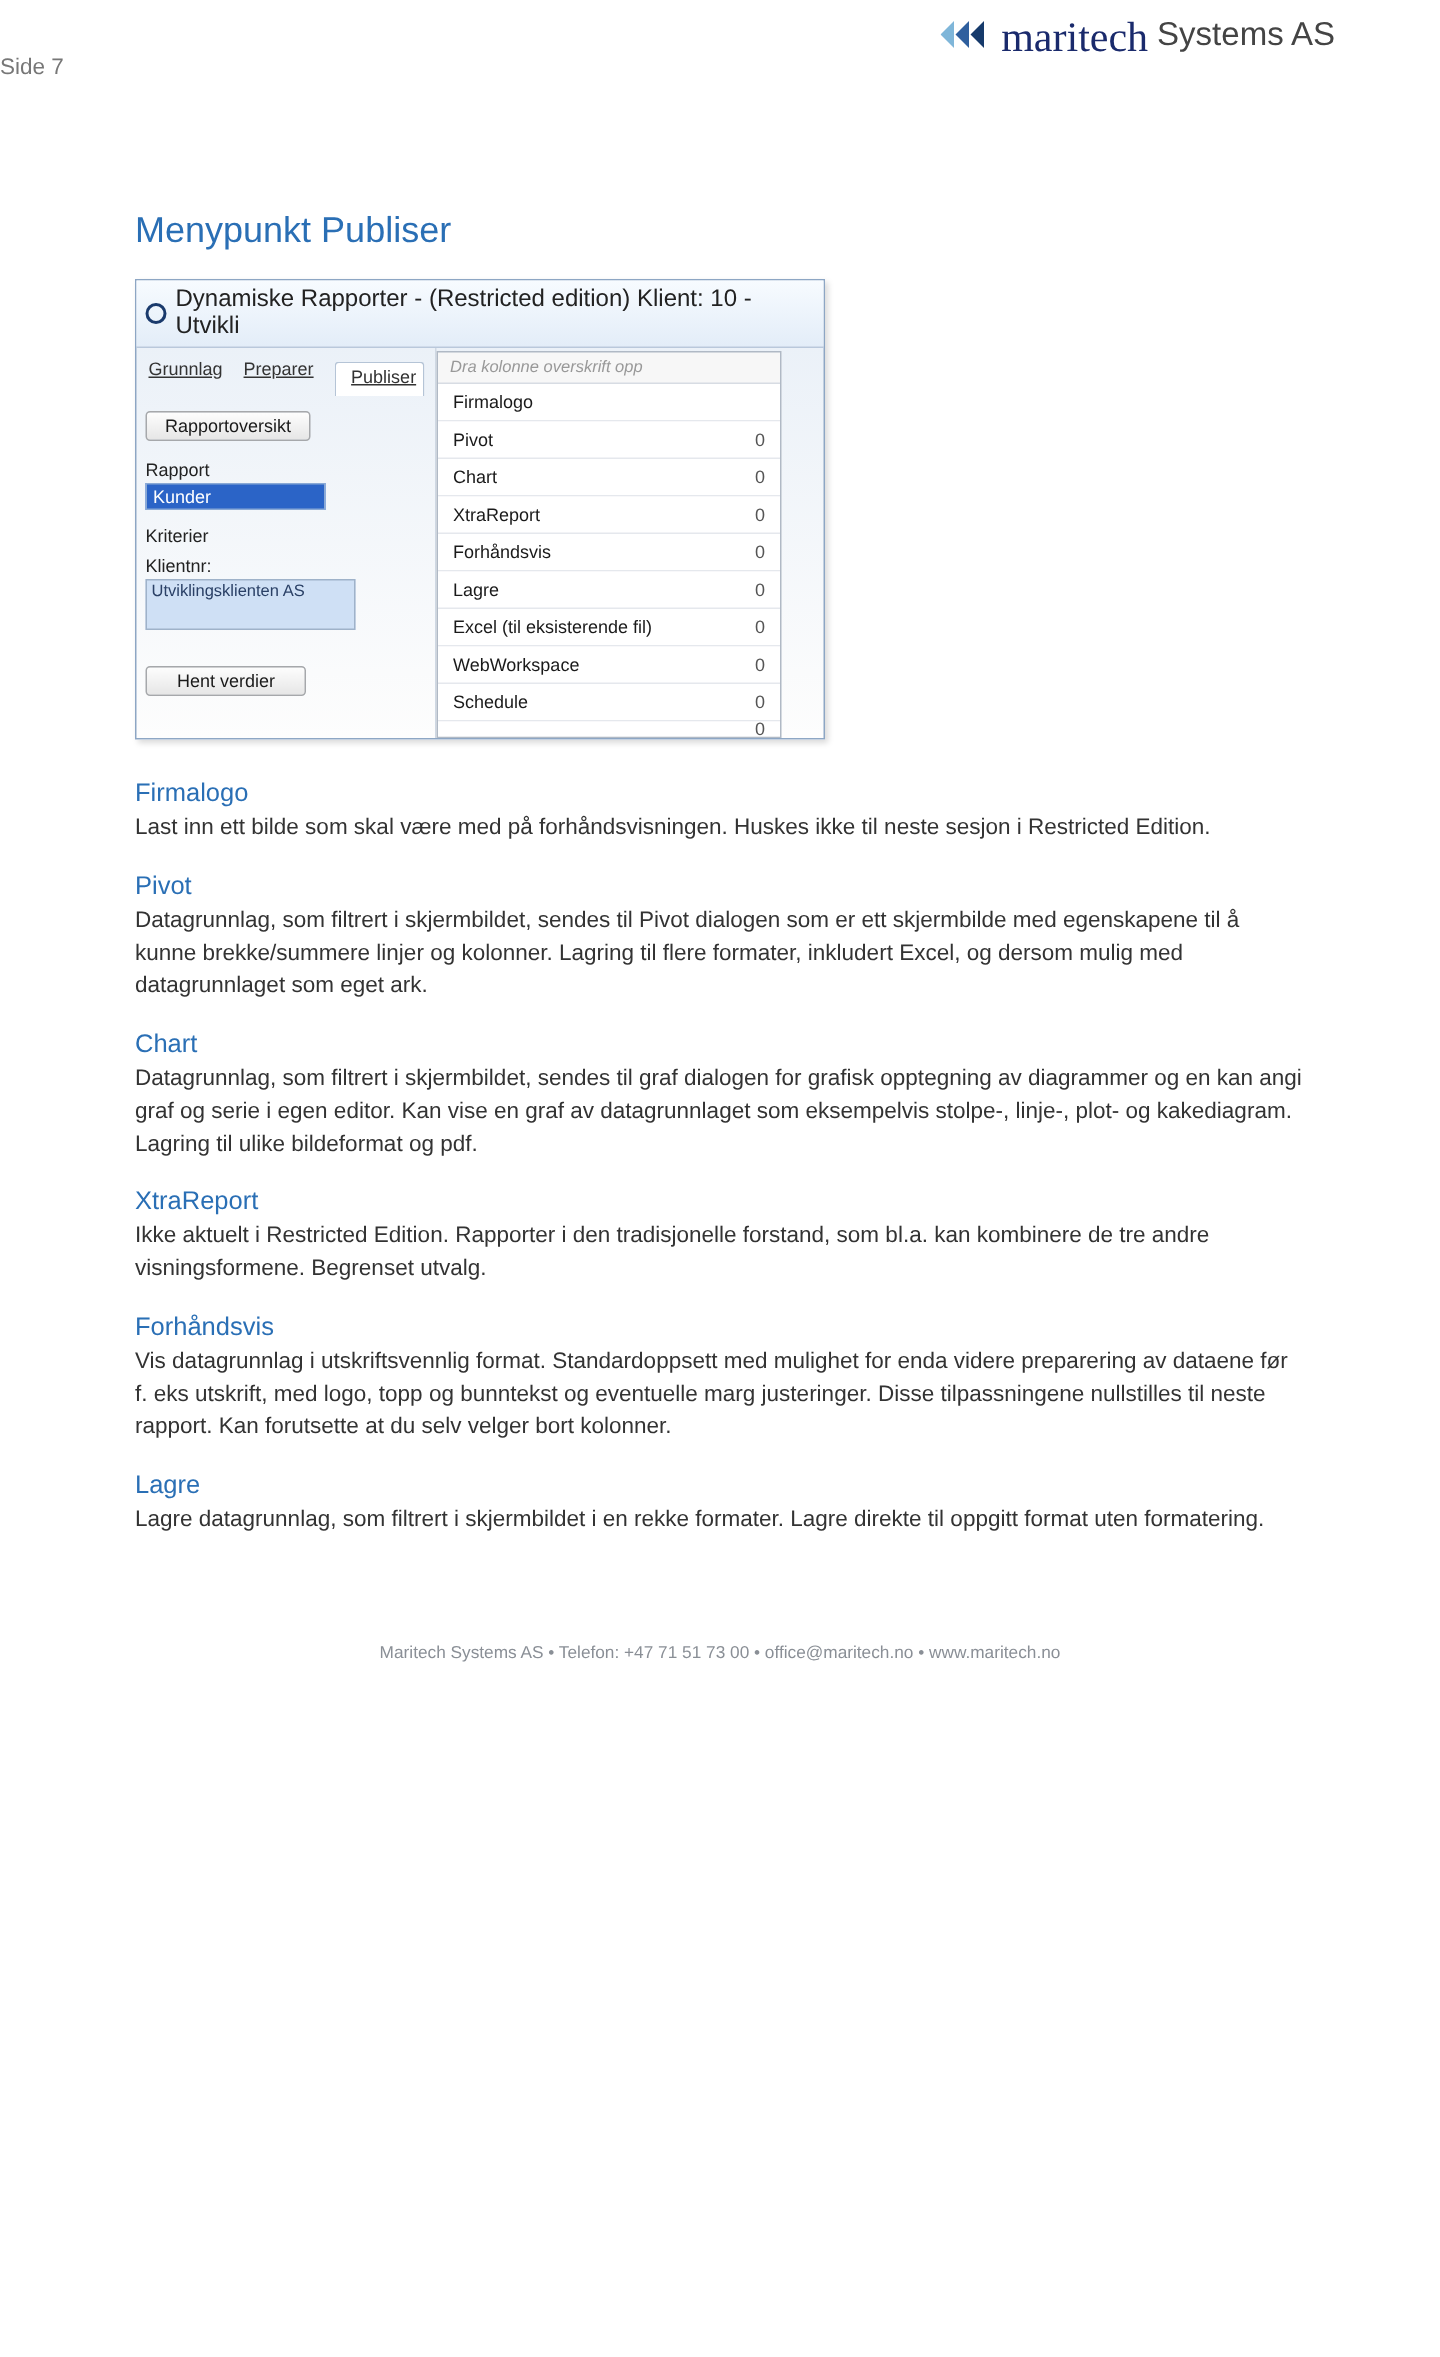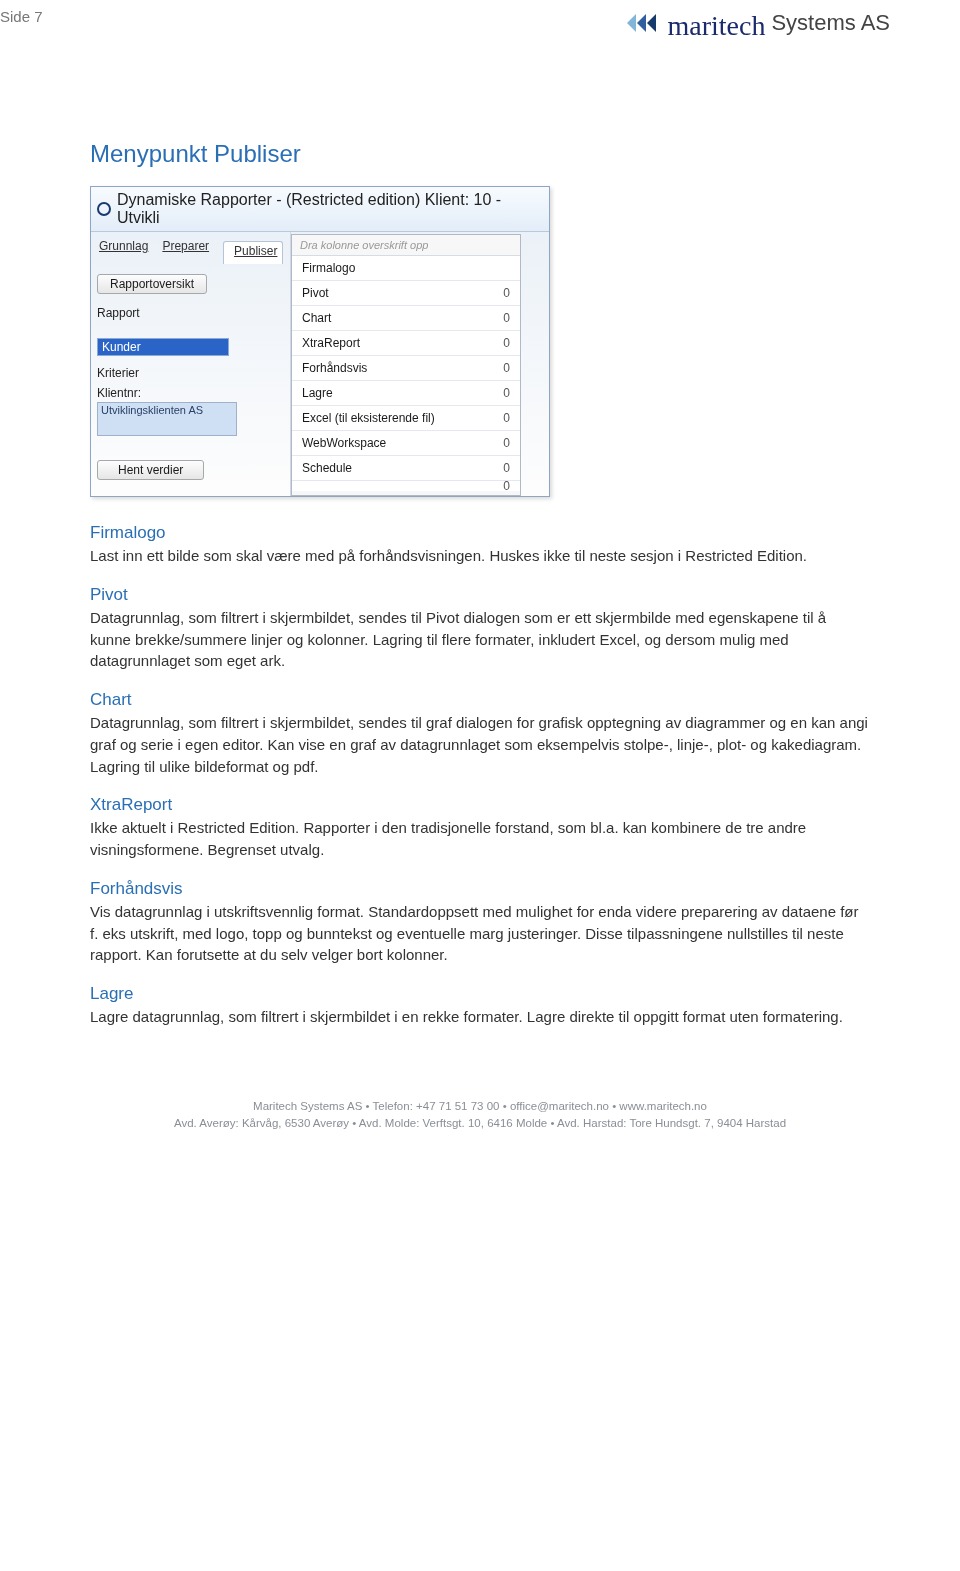--- a/index.html
+++ b/index.html
@@ -7,21 +7,21 @@
     font-family: Verdana, Geneva, sans-serif;
     font-size: 15px;
     color: #333;
     background: #fff;
     width: 960px;
     padding: 20px 90px 20px 90px;
     position: relative;
   }
   .page-side {
     position: absolute;
-    top: 8px;
+    top: 36px;
     left: 0;
     color: #777;
     font-size: 15px;
   }
   .header-right {
     position: absolute;
     top: 10px;
     right: 70px;
     display: flex;
     align-items: flex-start;
@@ -104,21 +104,21 @@
     background:linear-gradient(#fdfdfd,#e6e6e6);
     border:1px solid #a6a8ab;
     border-radius:3px;
     padding:2px 12px;
     margin:2px 0 6px 0;
     font-size:12px;
   }
   .ss-label { margin-top:6px; color:#222;}
   .ss-sel {
     background:#2b64c7;color:#fff;padding:1px 4px;display:inline-block;
-    border:1px solid #89a9d6;width:132px;margin-top:18px;
+    border:1px solid #89a9d6;width:120px;margin-top:2px;
   }
   .ss-field {
     background:#fff;border:1px solid #9fb2c9;width:140px;height:34px;
     margin-top:2px;padding:1px 3px;color:#555;font-size:11px;
   }
   .ss-dropdown {
     width: 230px;
     background:#f7f7f7;
     border:1px solid #b0b9c5;
     margin:2px 0 0 0;
@@ -250,14 +250,13 @@
 <p class="body">Ikke aktuelt i Restricted Edition. Rapporter i den tradisjonelle forstand, som bl.a. kan kombinere de tre andre visningsformene. Begrenset utvalg.</p>
 
 <h2 class="section-h">Forhåndsvis</h2>
 <p class="body">Vis datagrunnlag i utskriftsvennlig format. Standardoppsett med mulighet for enda videre preparering av dataene før f. eks utskrift, med logo, topp og bunntekst og eventuelle marg justeringer. Disse tilpassningene nullstilles til neste rapport. Kan forutsette at du selv velger bort kolonner.</p>
 
 <h2 class="section-h">Lagre</h2>
 <p class="body">Lagre datagrunnlag, som filtrert i skjermbildet i en rekke formater. Lagre direkte til oppgitt format uten formatering.</p>
 
 <div class="footer">
   <div>Maritech Systems AS  •  Telefon: +47 71 51 73 00  •  office@maritech.no  •  www.maritech.no</div>
-  <div>Avd. Averøy: Kårvåg, 6530 Averøy  •  Avd. Molde: Verftsgt. 10, 6416 Molde  •  Avd. Harstad: Tore Hundsgt. 7, 9404 Harstad</div>
 </div>
 
 </body></html>

